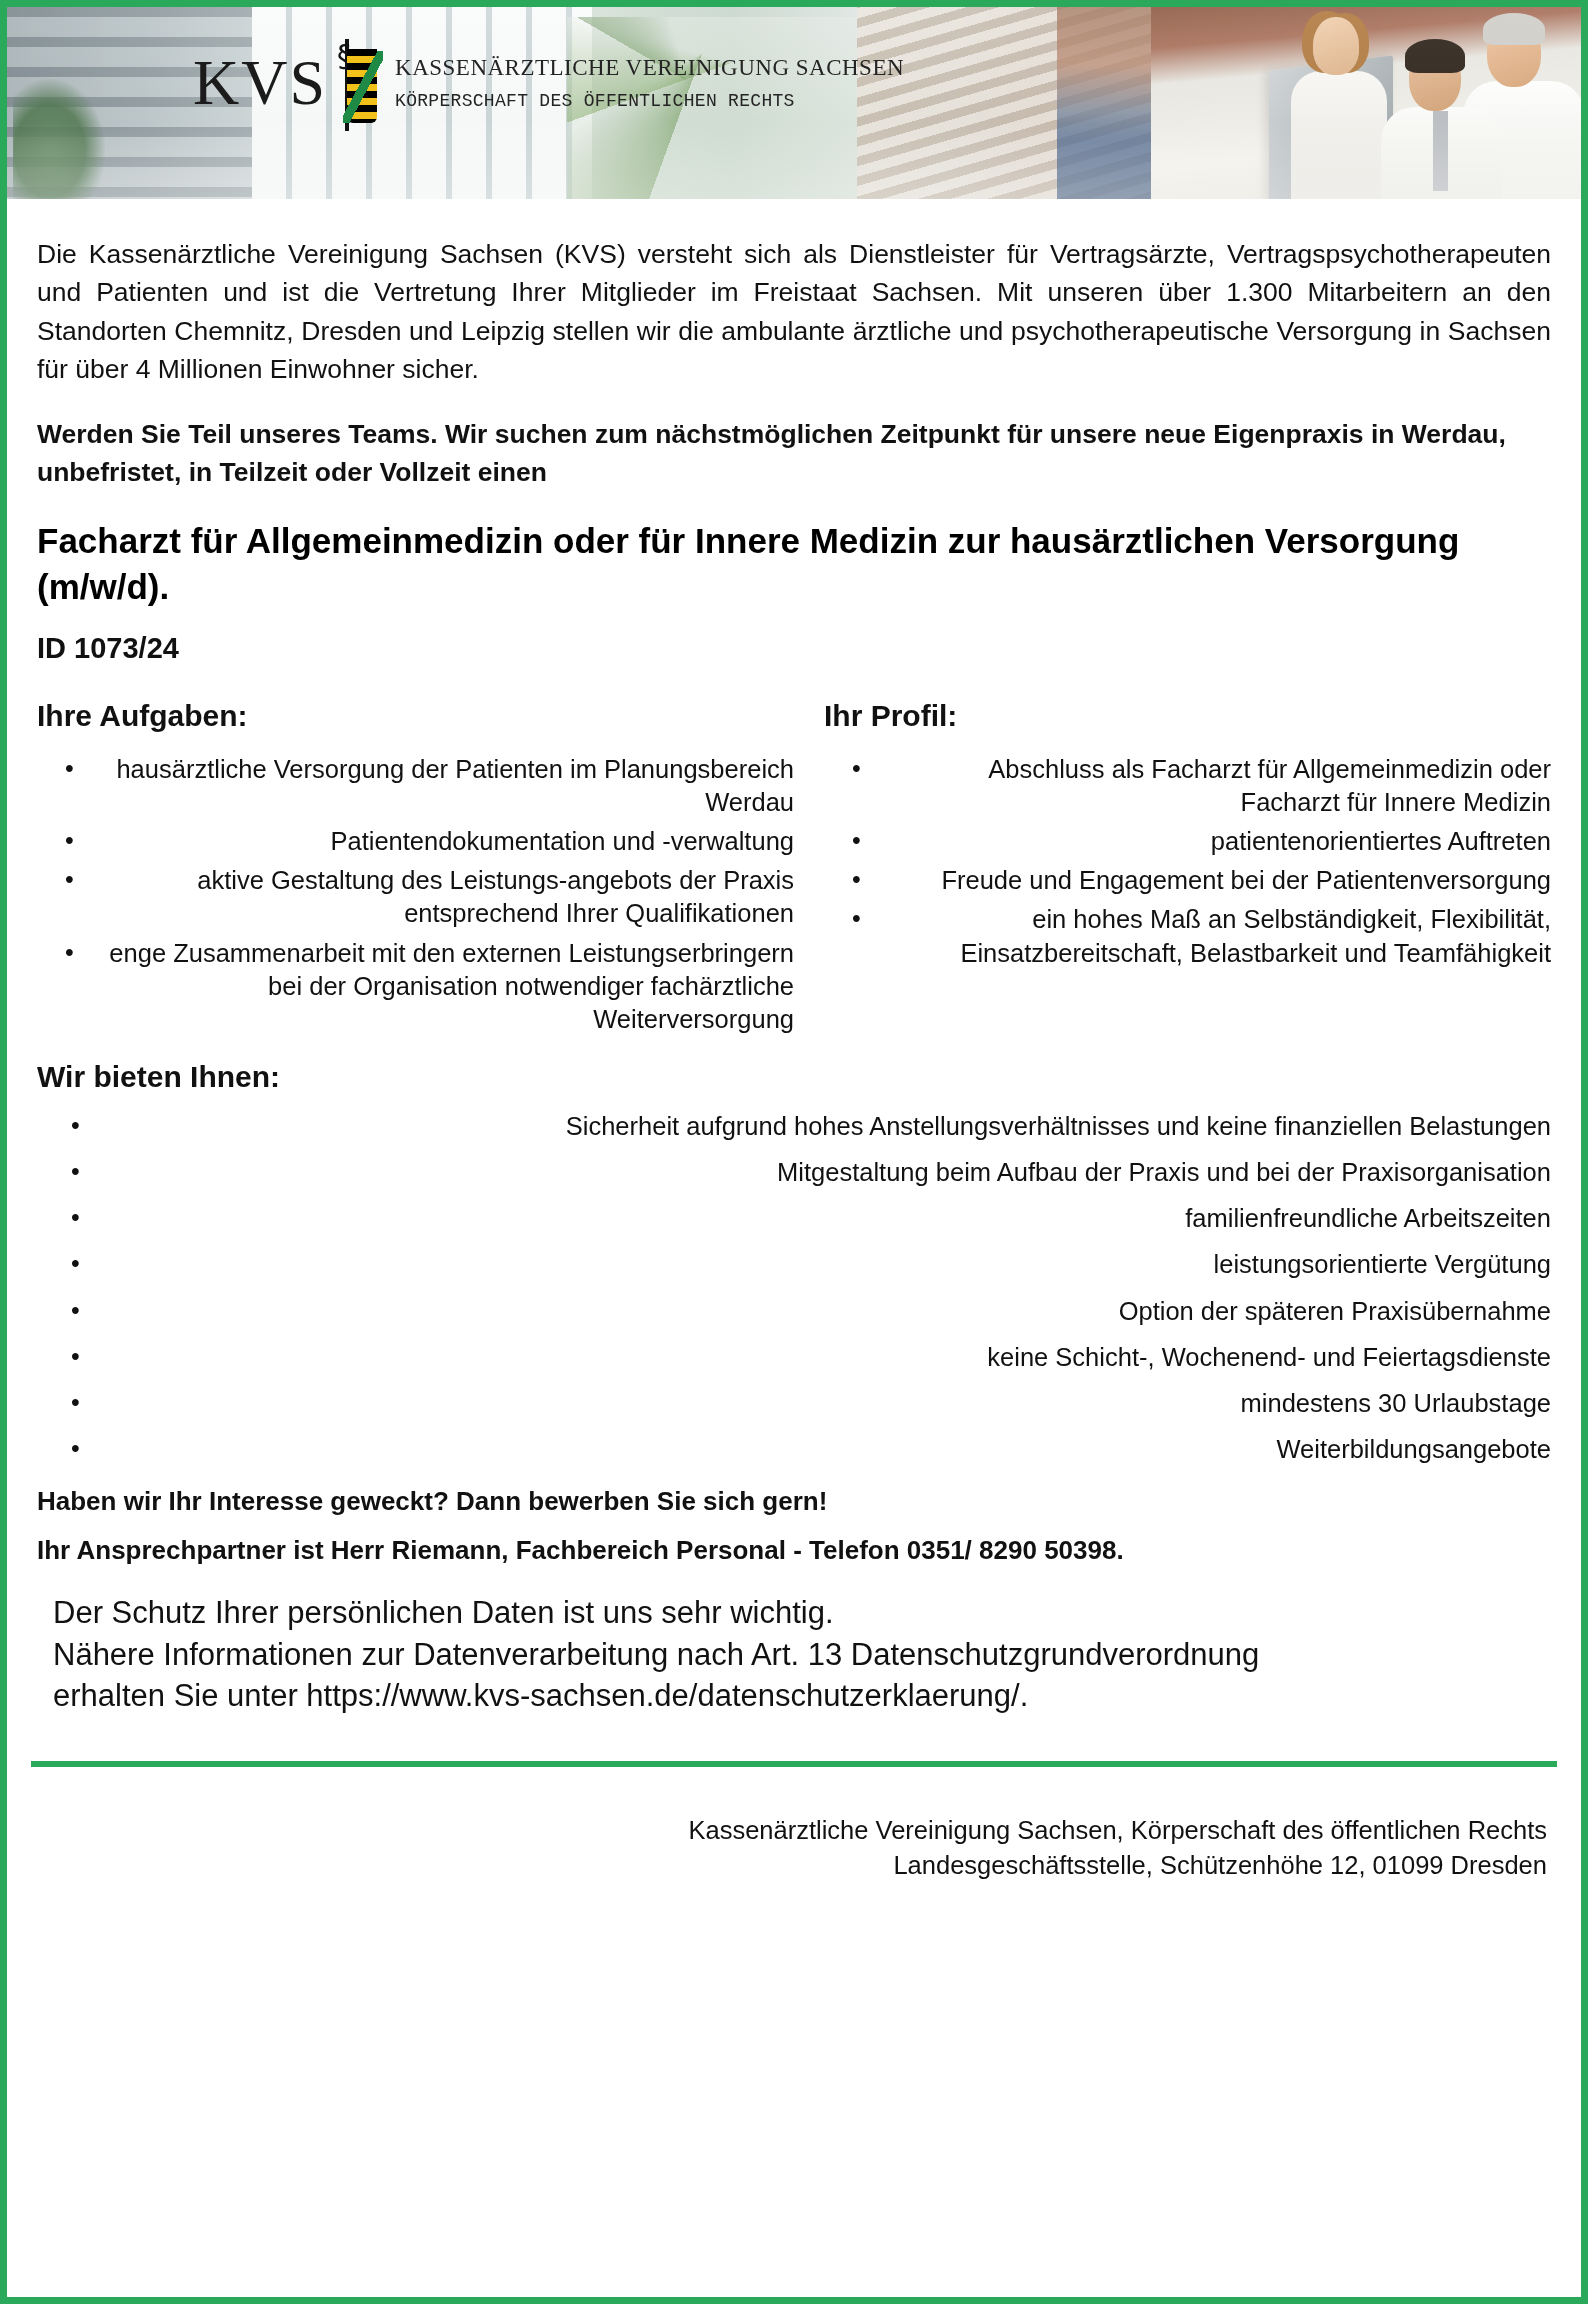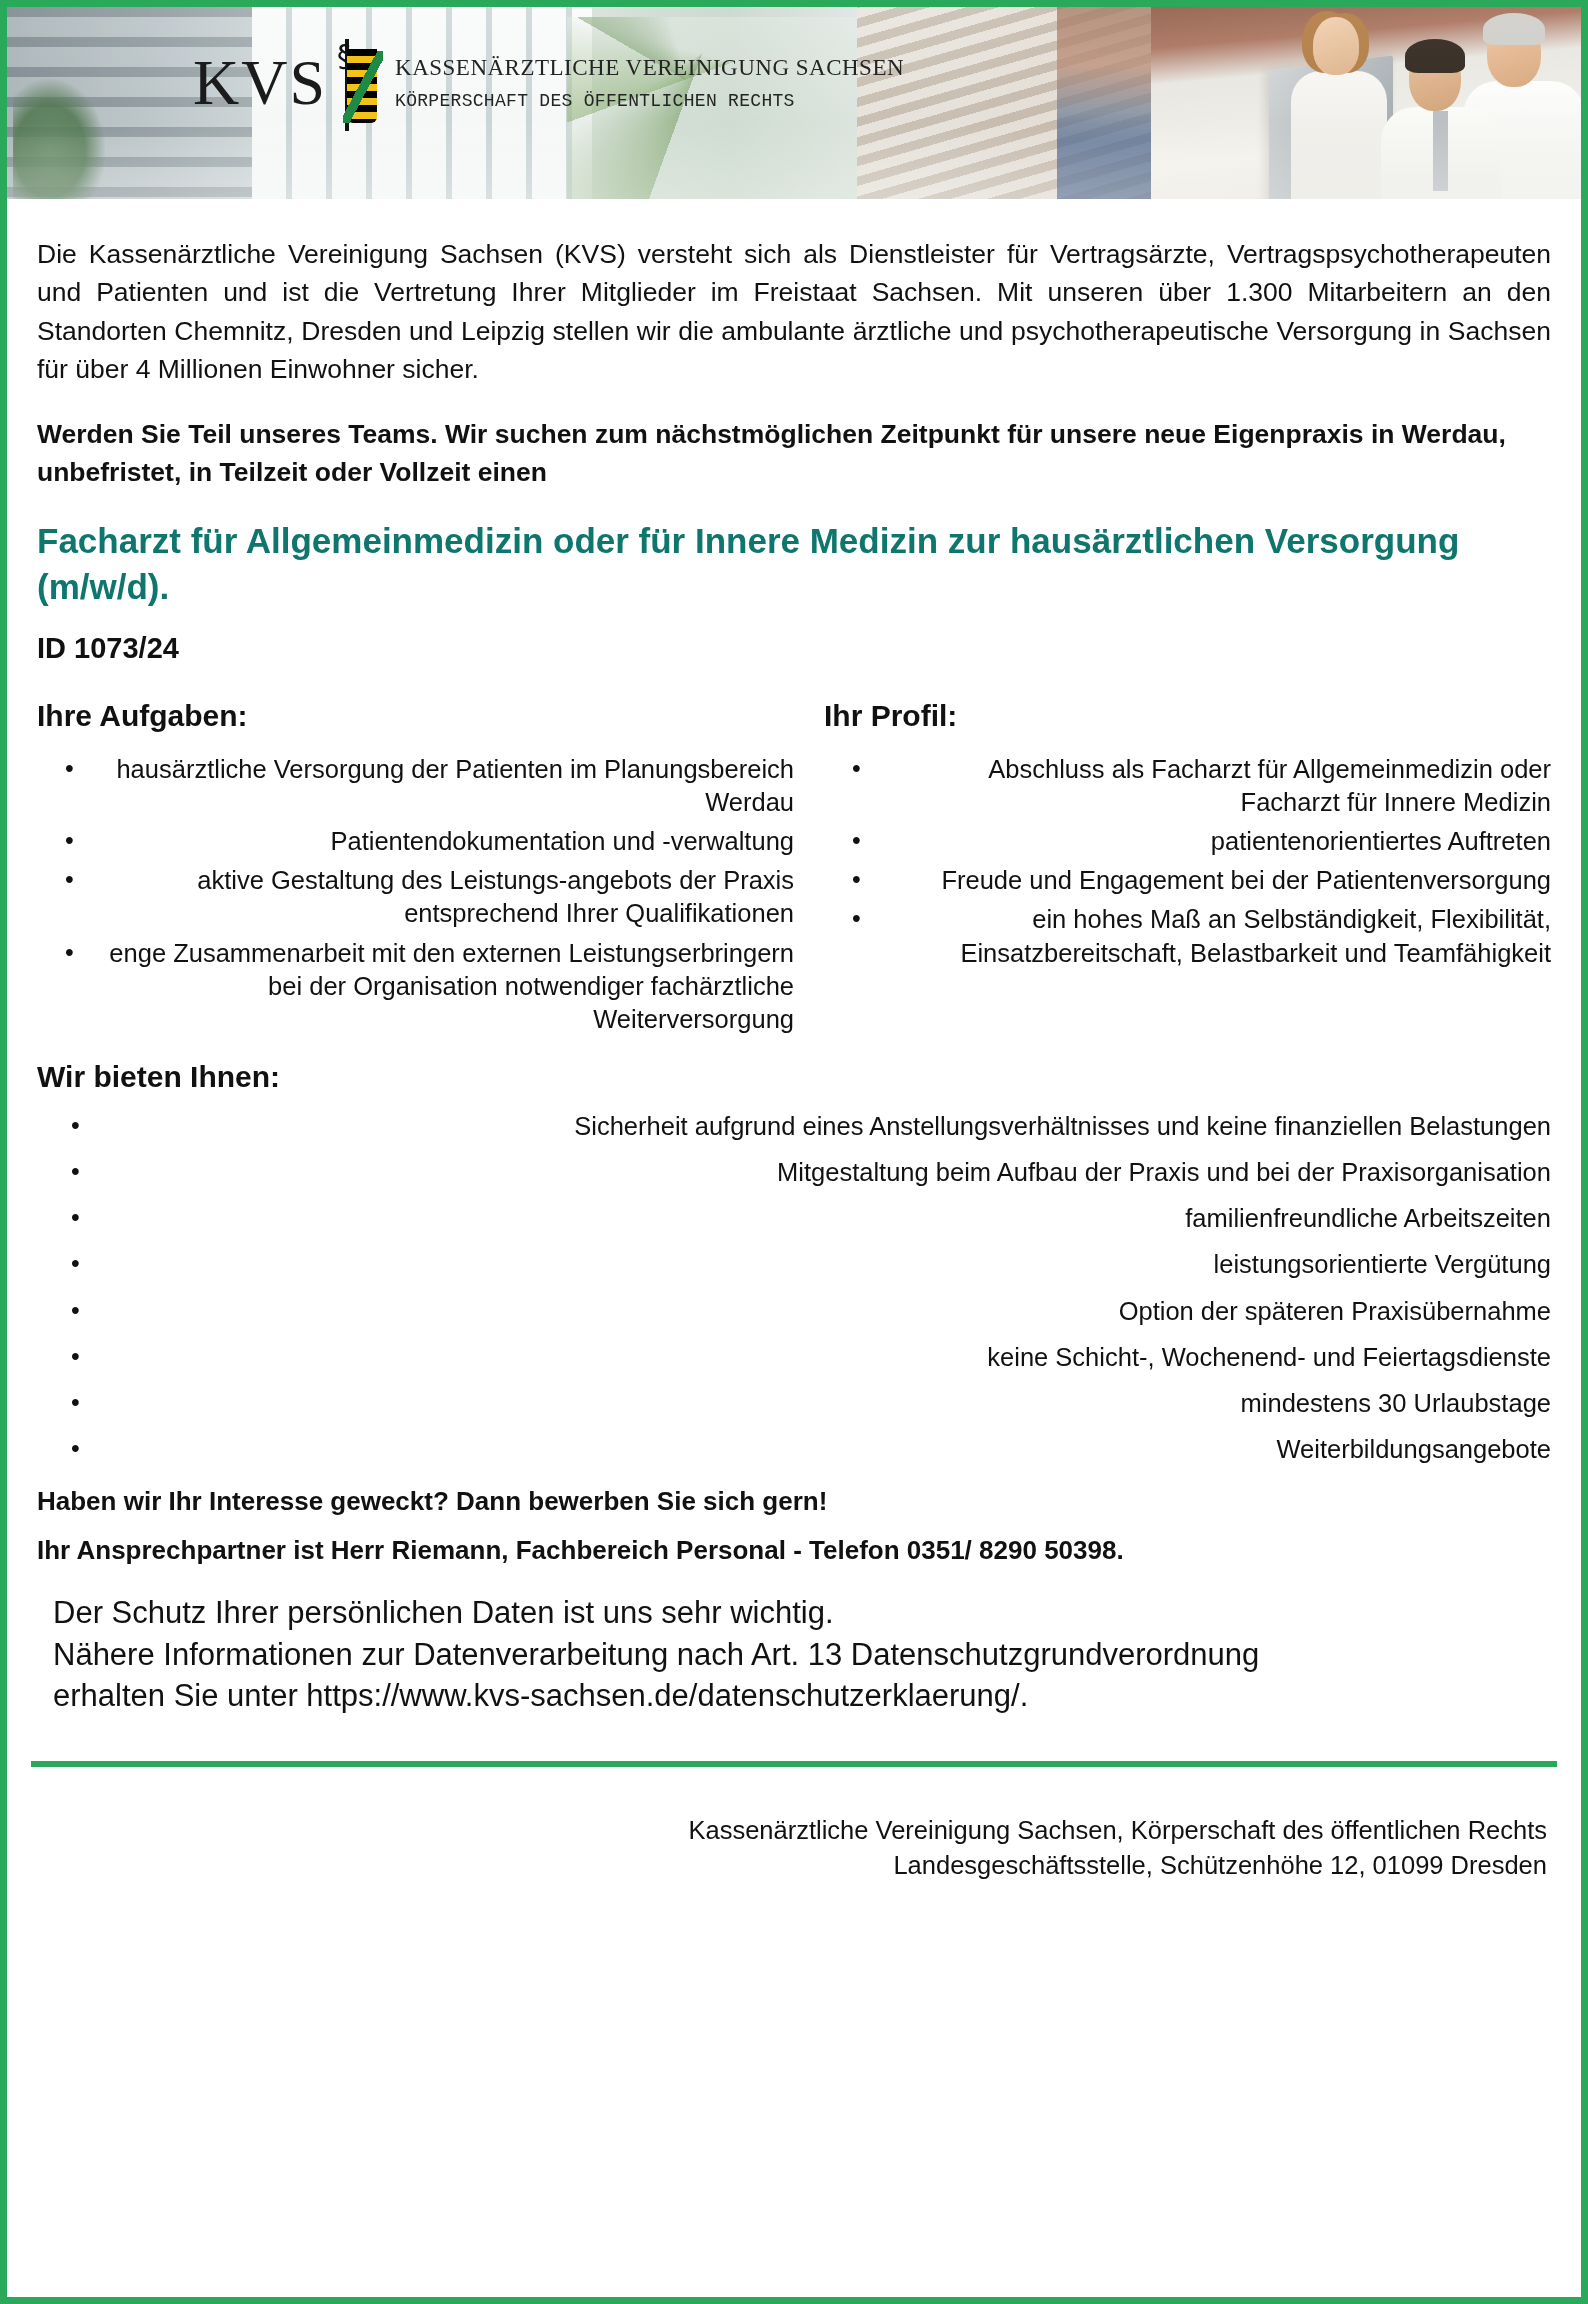--- a/index.html
+++ b/index.html
@@ -269,21 +269,21 @@
   .lead {
     font-size: 26.5px;
     line-height: 1.45;
     font-weight: bold;
     margin: 0 0 26px 0;
   }
   .headline {
     font-size: 35px;
     line-height: 1.32;
     font-weight: bold;
-    color: #0f766e;
+    color: #000000;
     margin: 0 0 22px 0;
   }
   .jobid {
     font-size: 29px;
     font-weight: bold;
     margin: 13px 0 34px 0;
   }
 
   .cols {
     display: flex;
@@ -430,21 +430,21 @@
           <li>patientenorientiertes Auftreten</li>
           <li>Freude und Engagement bei der Patientenversorgung</li>
           <li>ein hohes Maß an Selbständigkeit, Flexibilität, Einsatzbereitschaft, Belastbarkeit und Teamfähigkeit</li>
         </ul>
       </div>
 
     </div>
 
     <div class="sec-head offer">Wir bieten Ihnen:</div>
     <ul class="bullets wide">
-      <li>Sicherheit aufgrund eines Anstellungsverhältnisses und keine finanziellen Belastungen</li>
+      <li>Sicherheit aufgrund hohes Anstellungsverhältnisses und keine finanziellen Belastungen</li>
       <li>Mitgestaltung beim Aufbau der Praxis und bei der Praxisorganisation</li>
       <li>familienfreundliche Arbeitszeiten</li>
       <li>leistungsorientierte Vergütung</li>
       <li>Option der späteren Praxisübernahme</li>
       <li>keine Schicht-, Wochenend- und Feiertagsdienste</li>
       <li>mindestens 30 Urlaubstage</li>
       <li>Weiterbildungsangebote</li>
     </ul>
 
     <div class="cta">Haben wir Ihr Interesse geweckt? Dann bewerben Sie sich gern!</div>

